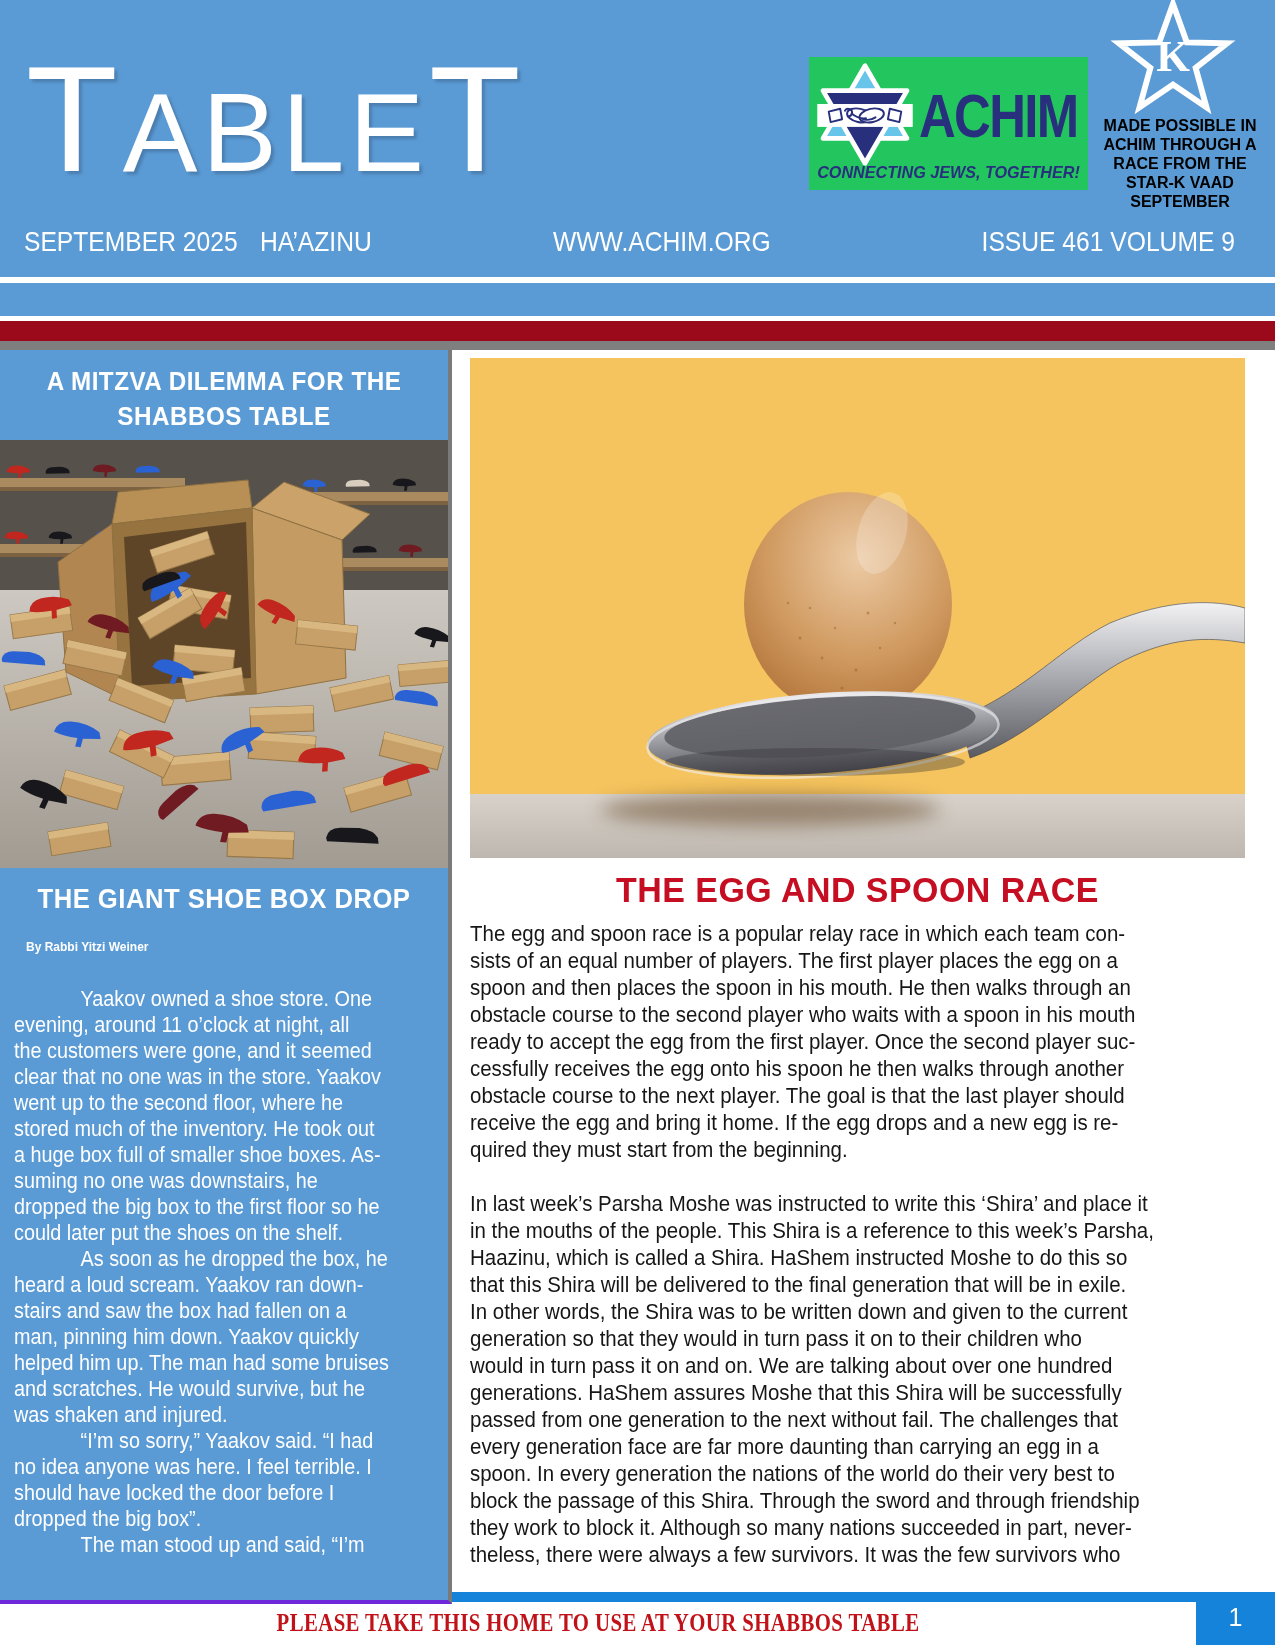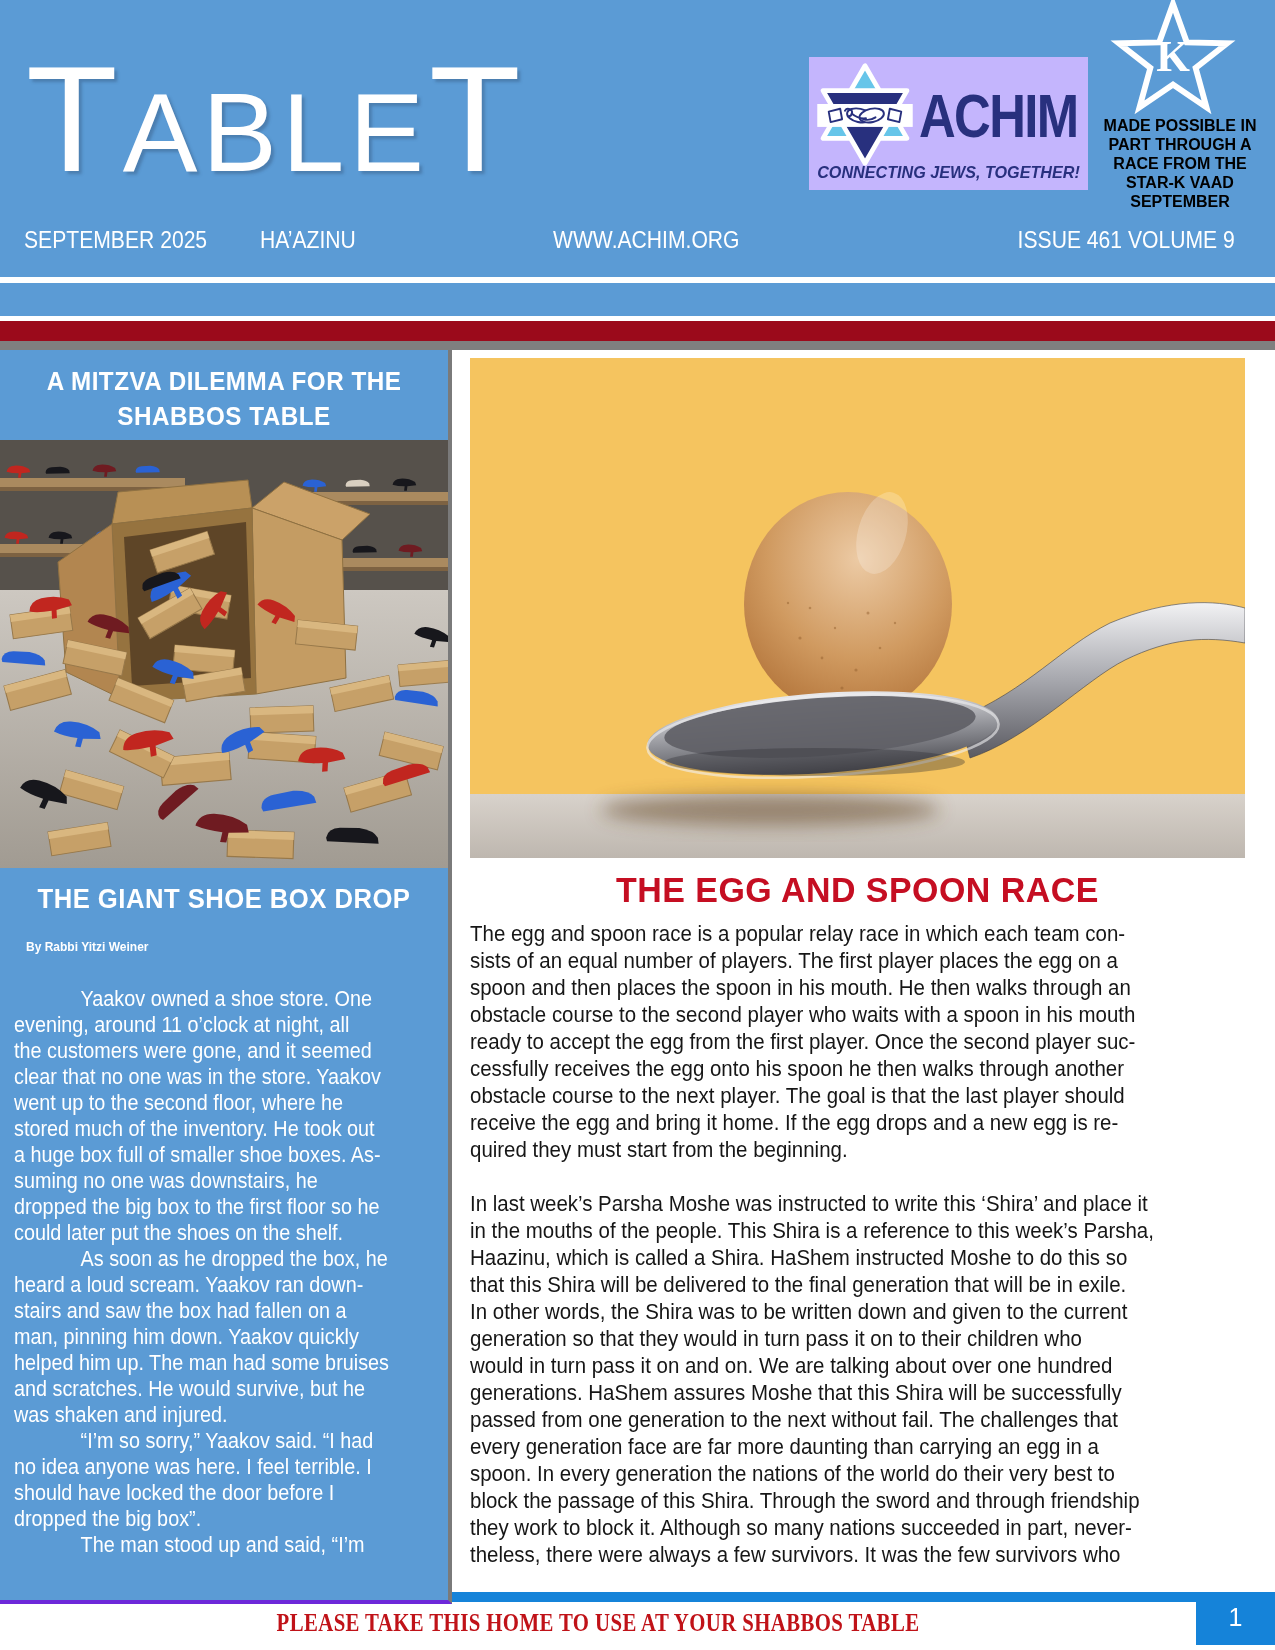--- a/index.html
+++ b/index.html
@@ -5,31 +5,31 @@
   html,body{margin:0;padding:0;background:#ffffff;}
   .page{position:relative;width:1275px;height:1650px;background:#ffffff;overflow:hidden;
         font-family:"Liberation Sans", sans-serif;}
 
   
   .header{position:absolute;left:0;top:0;width:1275px;height:277px;background:#5B9BD5;}
   .masthead{position:absolute;left:26px;top:44px;color:#ffffff;display:flex;align-items:baseline;
             letter-spacing:5px;text-shadow:3px 3px 3px rgba(55,90,130,.45);}
   .masthead .cap{font-size:150px;line-height:1;}
   .masthead .low{font-size:112px;line-height:1;}
-  .achim-box{position:absolute;left:809px;top:57px;width:279px;height:133px;background:#c4b5fd;}
+  .achim-box{position:absolute;left:809px;top:57px;width:279px;height:133px;background:#22c55e;}
   .achim-star{position:absolute;left:6px;top:5px;width:100px;height:105px;}
   .achim-name{position:absolute;left:110px;top:28px;font-size:62px;font-weight:800;color:#28307E;
               letter-spacing:-2px;transform:scaleX(.82);transform-origin:0 0;line-height:1;}
   .achim-slogan{position:absolute;left:0;top:106px;width:279px;text-align:center;font-size:17px;
                 font-weight:bold;font-style:italic;color:#28307E;transform:scaleX(.95);}
   .stark{position:absolute;left:1040px;top:0;width:235px;height:277px;}
   .stark-star{position:absolute;left:58px;top:0px;width:150px;height:128px;}
   .grant{position:absolute;left:60px;top:116px;width:160px;text-align:center;color:#000000;
          font-weight:bold;font-size:16px;line-height:19px;}
-  .info{position:absolute;left:0;top:226px;width:1275px;height:40px;color:#ffffff;font-size:24px;}
+  .info{position:absolute;left:0;top:226px;width:1275px;height:40px;color:#ffffff;font-size:28px;}
   .info span{position:absolute;white-space:nowrap;}
   .info .date{left:24px;transform:scaleX(.88);transform-origin:0 0;}
   .info .parsha{left:260px;transform:scaleX(.88);transform-origin:0 0;}
   .info .site{left:553px;transform:scaleX(.88);transform-origin:0 0;}
   .info .issue{right:40px;transform:scaleX(.88);transform-origin:100% 0;}
 
   
   .stripe{position:absolute;left:0;width:1275px;}
   .s-white1{top:277px;height:6px;background:#ffffff;}
   .s-blue{top:283px;height:33px;background:#5B9BD5;}
@@ -100,21 +100,21 @@
       <div class="achim-slogan">CONNECTING JEWS, TOGETHER!</div>
     </div>
 
     <div class="stark">
       <svg class="stark-star" viewBox="0 0 150 130">
         <polygon points="75,4 89,43 130,44 98,69 109,109 75,86 41,109 52,69 20,44 61,43" fill="none" stroke="#ffffff" stroke-width="6" stroke-linejoin="miter"></polygon>
         <text x="75" y="72" text-anchor="middle" font-size="44" font-weight="bold" fill="#ffffff" font-family="Liberation Serif, serif">K</text>
       </svg>
       <div class="grant">
           <div class="tline">MADE POSSIBLE IN</div>
-          <div class="tline">PART THROUGH A</div>
+          <div class="tline">ACHIM THROUGH A</div>
           <div class="tline">RACE FROM THE</div>
           <div class="tline">STAR-K VAAD</div>
           <div class="tline">SEPTEMBER</div>
         </div>
     </div>
 
     <div class="info">
       <span class="date">SEPTEMBER 2025</span>
       <span class="parsha">HA’AZINU</span>
       <span class="site">WWW.ACHIM.ORG</span>

